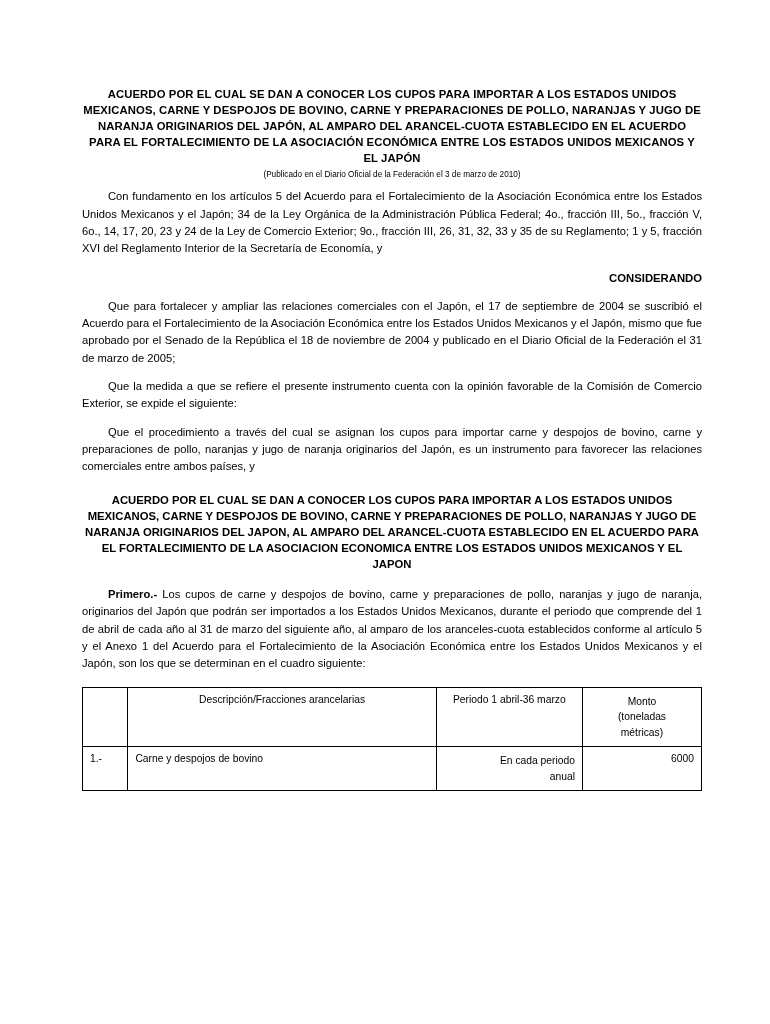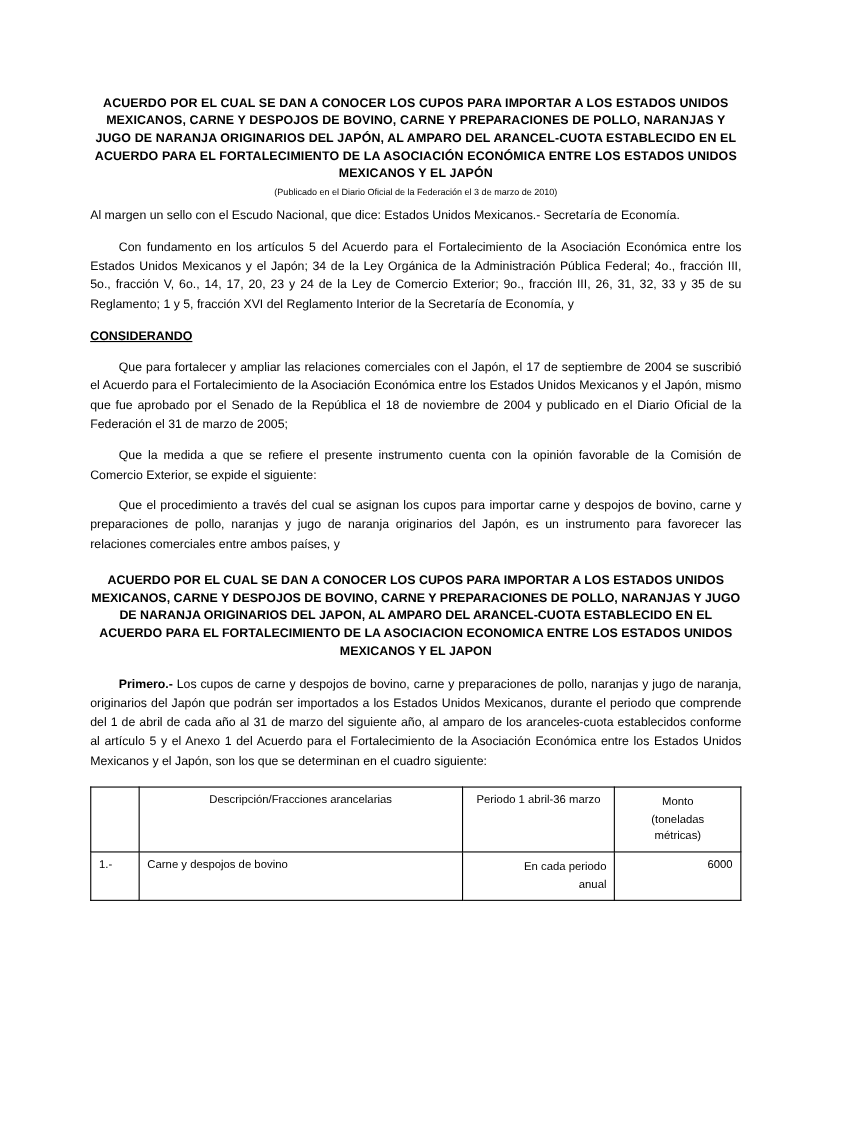--- a/index.html
+++ b/index.html
@@ -11,21 +11,21 @@
     width: 770px;
     height: 1024px;
     font-family: "Liberation Sans", sans-serif;
     color: #000000;
     overflow: hidden;
   }
   .page {
     box-sizing: border-box;
     width: 770px;
     height: 732px;
-    padding: 86px 96px 0 82px;
+    padding: 86px 68px 0 82px;
     background: #ffffff;
   }
   .doc-title {
     font-size: 11.3px;
     font-weight: bold;
     line-height: 1.42;
     text-align: center;
     margin: 0 0 0 0;
     letter-spacing: 0.1px;
   }
@@ -40,23 +40,22 @@
     line-height: 1.55;
     text-align: justify;
     margin: 0 0 11px 0;
   }
   p.indent {
     text-indent: 26px;
   }
   .centered-heading {
     font-size: 11.3px;
     font-weight: bold;
-    text-align: left;
+    text-align: right;
     margin: 14px 0 14px 0;
-    text-decoration: underline;
   }
   .block-title {
     font-size: 11.3px;
     font-weight: bold;
     line-height: 1.42;
     text-align: center;
     margin: 16px 0 14px 0;
   }
   .lead {
     font-weight: bold;
@@ -83,21 +82,20 @@
   .cell-lines div { line-height: 1.5; }
 </style>
 </head>
 <body>
 
 <div class="page">
 
   <div class="doc-title">ACUERDO POR EL CUAL SE DAN A CONOCER LOS CUPOS PARA IMPORTAR A LOS ESTADOS UNIDOS MEXICANOS, CARNE Y DESPOJOS DE BOVINO, CARNE Y PREPARACIONES DE POLLO, NARANJAS Y JUGO DE NARANJA ORIGINARIOS DEL JAPÓN, AL AMPARO DEL ARANCEL-CUOTA ESTABLECIDO EN EL ACUERDO PARA EL FORTALECIMIENTO DE LA ASOCIACIÓN ECONÓMICA ENTRE LOS ESTADOS UNIDOS MEXICANOS Y EL JAPÓN</div>
   <div class="doc-subtitle">(Publicado en el Diario Oficial de la Federación el 3 de marzo de 2010)</div>
 
-  <p class="body">Al margen un sello con el Escudo Nacional, que dice: Estados Unidos Mexicanos.- Secretaría de Economía.</p>
 
   <p class="body indent">Con fundamento en los artículos 5 del Acuerdo para el Fortalecimiento de la Asociación Económica entre los Estados Unidos Mexicanos y el Japón; 34 de la Ley Orgánica de la Administración Pública Federal; 4o., fracción III, 5o., fracción V, 6o., 14, 17, 20, 23 y 24 de la Ley de Comercio Exterior; 9o., fracción III, 26, 31, 32, 33 y 35 de su Reglamento; 1 y 5, fracción XVI del Reglamento Interior de la Secretaría de Economía, y</p>
 
   <div class="centered-heading">CONSIDERANDO</div>
 
   <p class="body indent">Que para fortalecer y ampliar las relaciones comerciales con el Japón, el 17 de septiembre de 2004 se suscribió el Acuerdo para el Fortalecimiento de la Asociación Económica entre los Estados Unidos Mexicanos y el Japón, mismo que fue aprobado por el Senado de la República el 18 de noviembre de 2004 y publicado en el Diario Oficial de la Federación el 31 de marzo de 2005;</p>
   <p class="body indent">Que la medida a que se refiere el presente instrumento cuenta con la opinión favorable de la Comisión de Comercio Exterior, se expide el siguiente:</p>
   <p class="body indent">Que el procedimiento a través del cual se asignan los cupos para importar carne y despojos de bovino, carne y preparaciones de pollo, naranjas y jugo de naranja originarios del Japón, es un instrumento para favorecer las relaciones comerciales entre ambos países, y</p>
 
   <div class="block-title">ACUERDO POR EL CUAL SE DAN A CONOCER LOS CUPOS PARA IMPORTAR A LOS ESTADOS UNIDOS MEXICANOS, CARNE Y DESPOJOS DE BOVINO, CARNE Y PREPARACIONES DE POLLO, NARANJAS Y JUGO DE NARANJA ORIGINARIOS DEL JAPON, AL AMPARO DEL ARANCEL-CUOTA ESTABLECIDO EN EL ACUERDO PARA EL FORTALECIMIENTO DE LA ASOCIACION ECONOMICA ENTRE LOS ESTADOS UNIDOS MEXICANOS Y EL JAPON</div>

